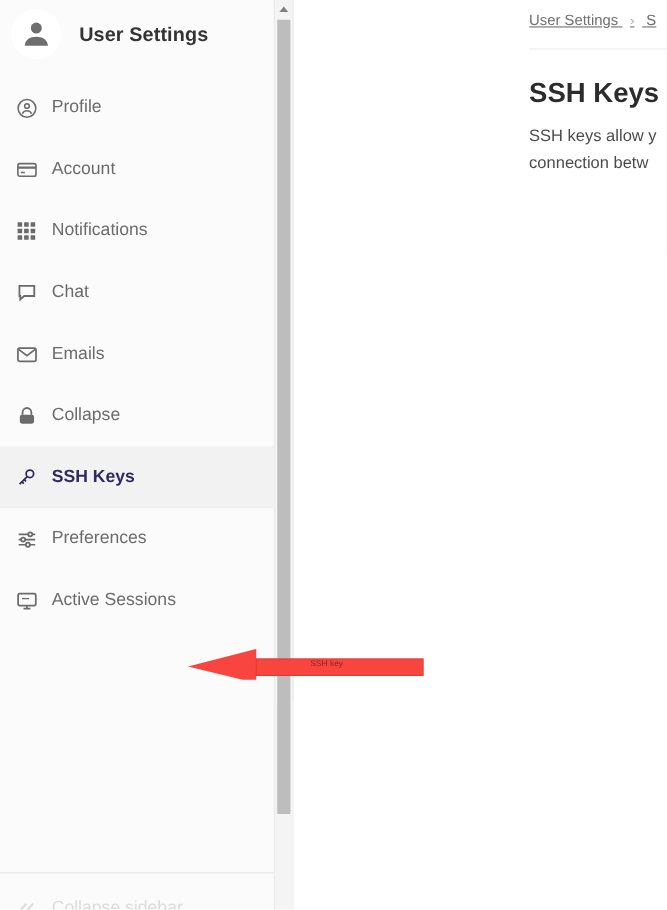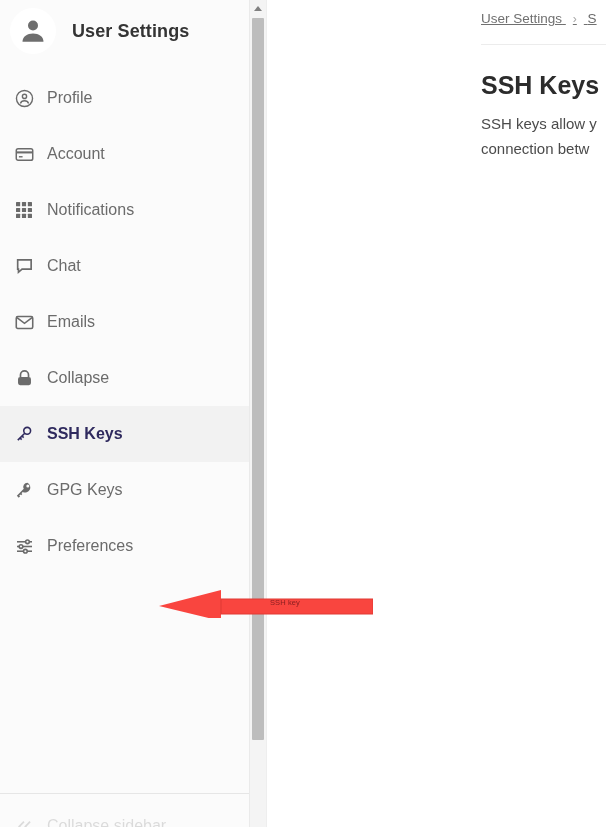--- a/index.html
+++ b/index.html
@@ -214,21 +214,21 @@
     font-size: 15px;
     line-height: 25px;
     color: #4b4b4b;
     white-space: nowrap;
   }
   #page-desc .desc-line { display: block; }
 
   
   #annotation {
     position: absolute;
-    left: 159px;
+    left: 171px;
     top: 588px;
     width: 214px;
     height: 30px;
     pointer-events: none;
   }
   #annotation svg { display: block; }
   #annotation-label {
     position: absolute;
     left: 111px;
     top: 10px;
@@ -333,43 +333,46 @@
           <svg width="20" height="20" viewBox="0 0 24 24" fill="none" stroke="currentColor" stroke-width="1.9">
             <circle cx="15.8" cy="8.1" r="4.1"></circle>
             <path d="M12.9 11.1L4.6 19.4"></path>
             <path d="M7.2 16.8l2 2"></path>
             <path d="M9.6 14.4l2 2"></path>
           </svg>
         </span>
         <span class="nav-label">SSH Keys</span>
       </div>
 
-      <div class="nav-item">
-        <span class="nav-icon">
-          <svg width="20" height="20" viewBox="0 0 24 24" fill="currentColor">
-            <path d="M16.1 3.2a5 5 0 0 0-4.4 7.4L3.4 18.9l2.3 2.3 1.6-1.6-1-1 1.3-1.3 1 1 1.4-1.4-1-1 1.5-1.5a5 5 0 1 0 5.6-11.2zm.5 5.9a1.8 1.8 0 1 1 0-3.6 1.8 1.8 0 0 1 0 3.6z"></path>
-          </svg>
-        </span>
-        <span class="nav-label">GPG Keys</span>
-      </div>
 
       <div class="nav-item">
         <span class="nav-icon">
           <svg width="21" height="21" viewBox="0 0 24 24" fill="none" stroke="currentColor" stroke-width="1.8">
             <path d="M3.4 6.6h17.2"></path>
             <path d="M3.4 12h17.2"></path>
             <path d="M3.4 17.4h17.2"></path>
             <circle cx="15.4" cy="6.6" r="2.1" fill="#fbfbfb"></circle>
             <circle cx="8" cy="12" r="2.1" fill="#fbfbfb"></circle>
             <circle cx="13" cy="17.4" r="2.1" fill="#fbfbfb"></circle>
           </svg>
         </span>
         <span class="nav-label">Preferences</span>
       </div>
 
+      <div class="nav-item">
+        <span class="nav-icon">
+          <svg width="21" height="21" viewBox="0 0 24 24" fill="none" stroke="currentColor" stroke-width="1.8">
+            <rect x="2.8" y="4.2" width="18.4" height="12.4" rx="1.8"></rect>
+            <path d="M8.4 19.8h7.2"></path>
+            <path d="M12 16.6v3.2"></path>
+            <path d="M6.8 9.4h7.4" stroke-width="1.5"></path>
+          </svg>
+        </span>
+        <span class="nav-label">Active Sessions</span>
+      </div>
 
     </nav>
 
     <div id="nav-divider"></div>
 
     <div class="nav-item partial">
       <span class="nav-icon">
         <svg width="21" height="21" viewBox="0 0 24 24" fill="none" stroke="currentColor" stroke-width="2">
           <path d="M11.4 6.4L6 12l5.4 5.6"></path>
           <path d="M18.4 6.4L13 12l5.4 5.6"></path>

